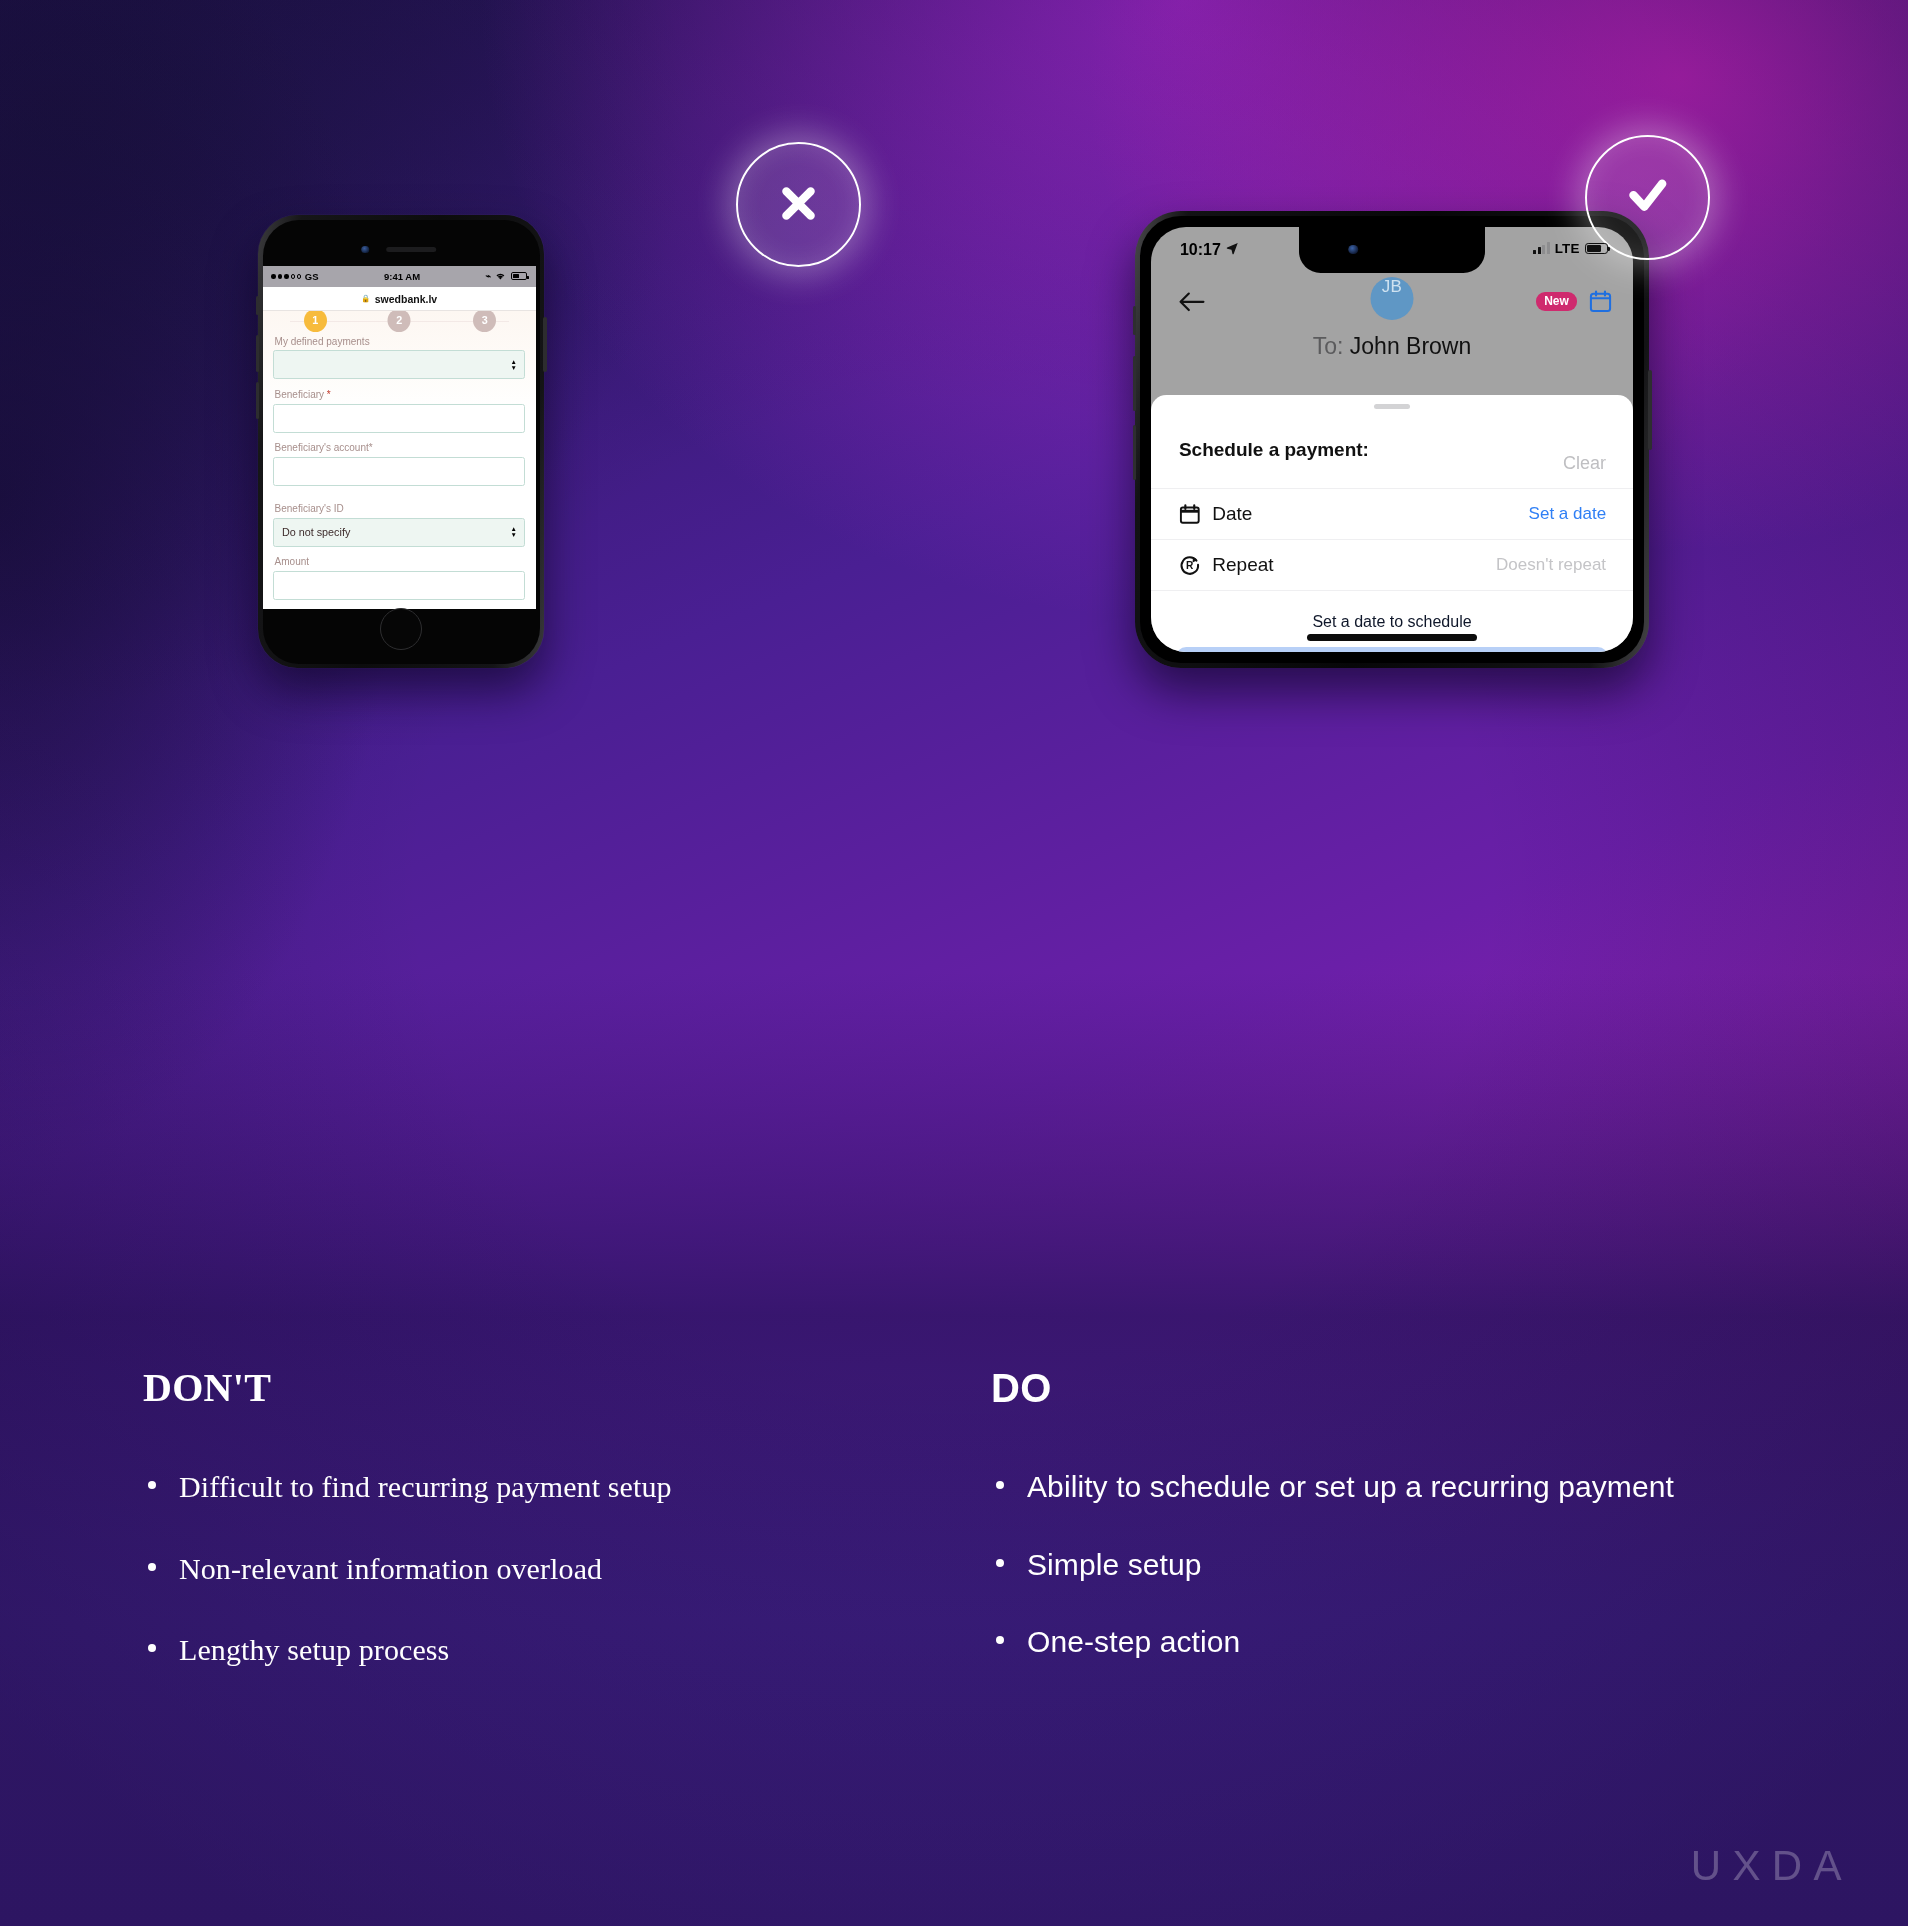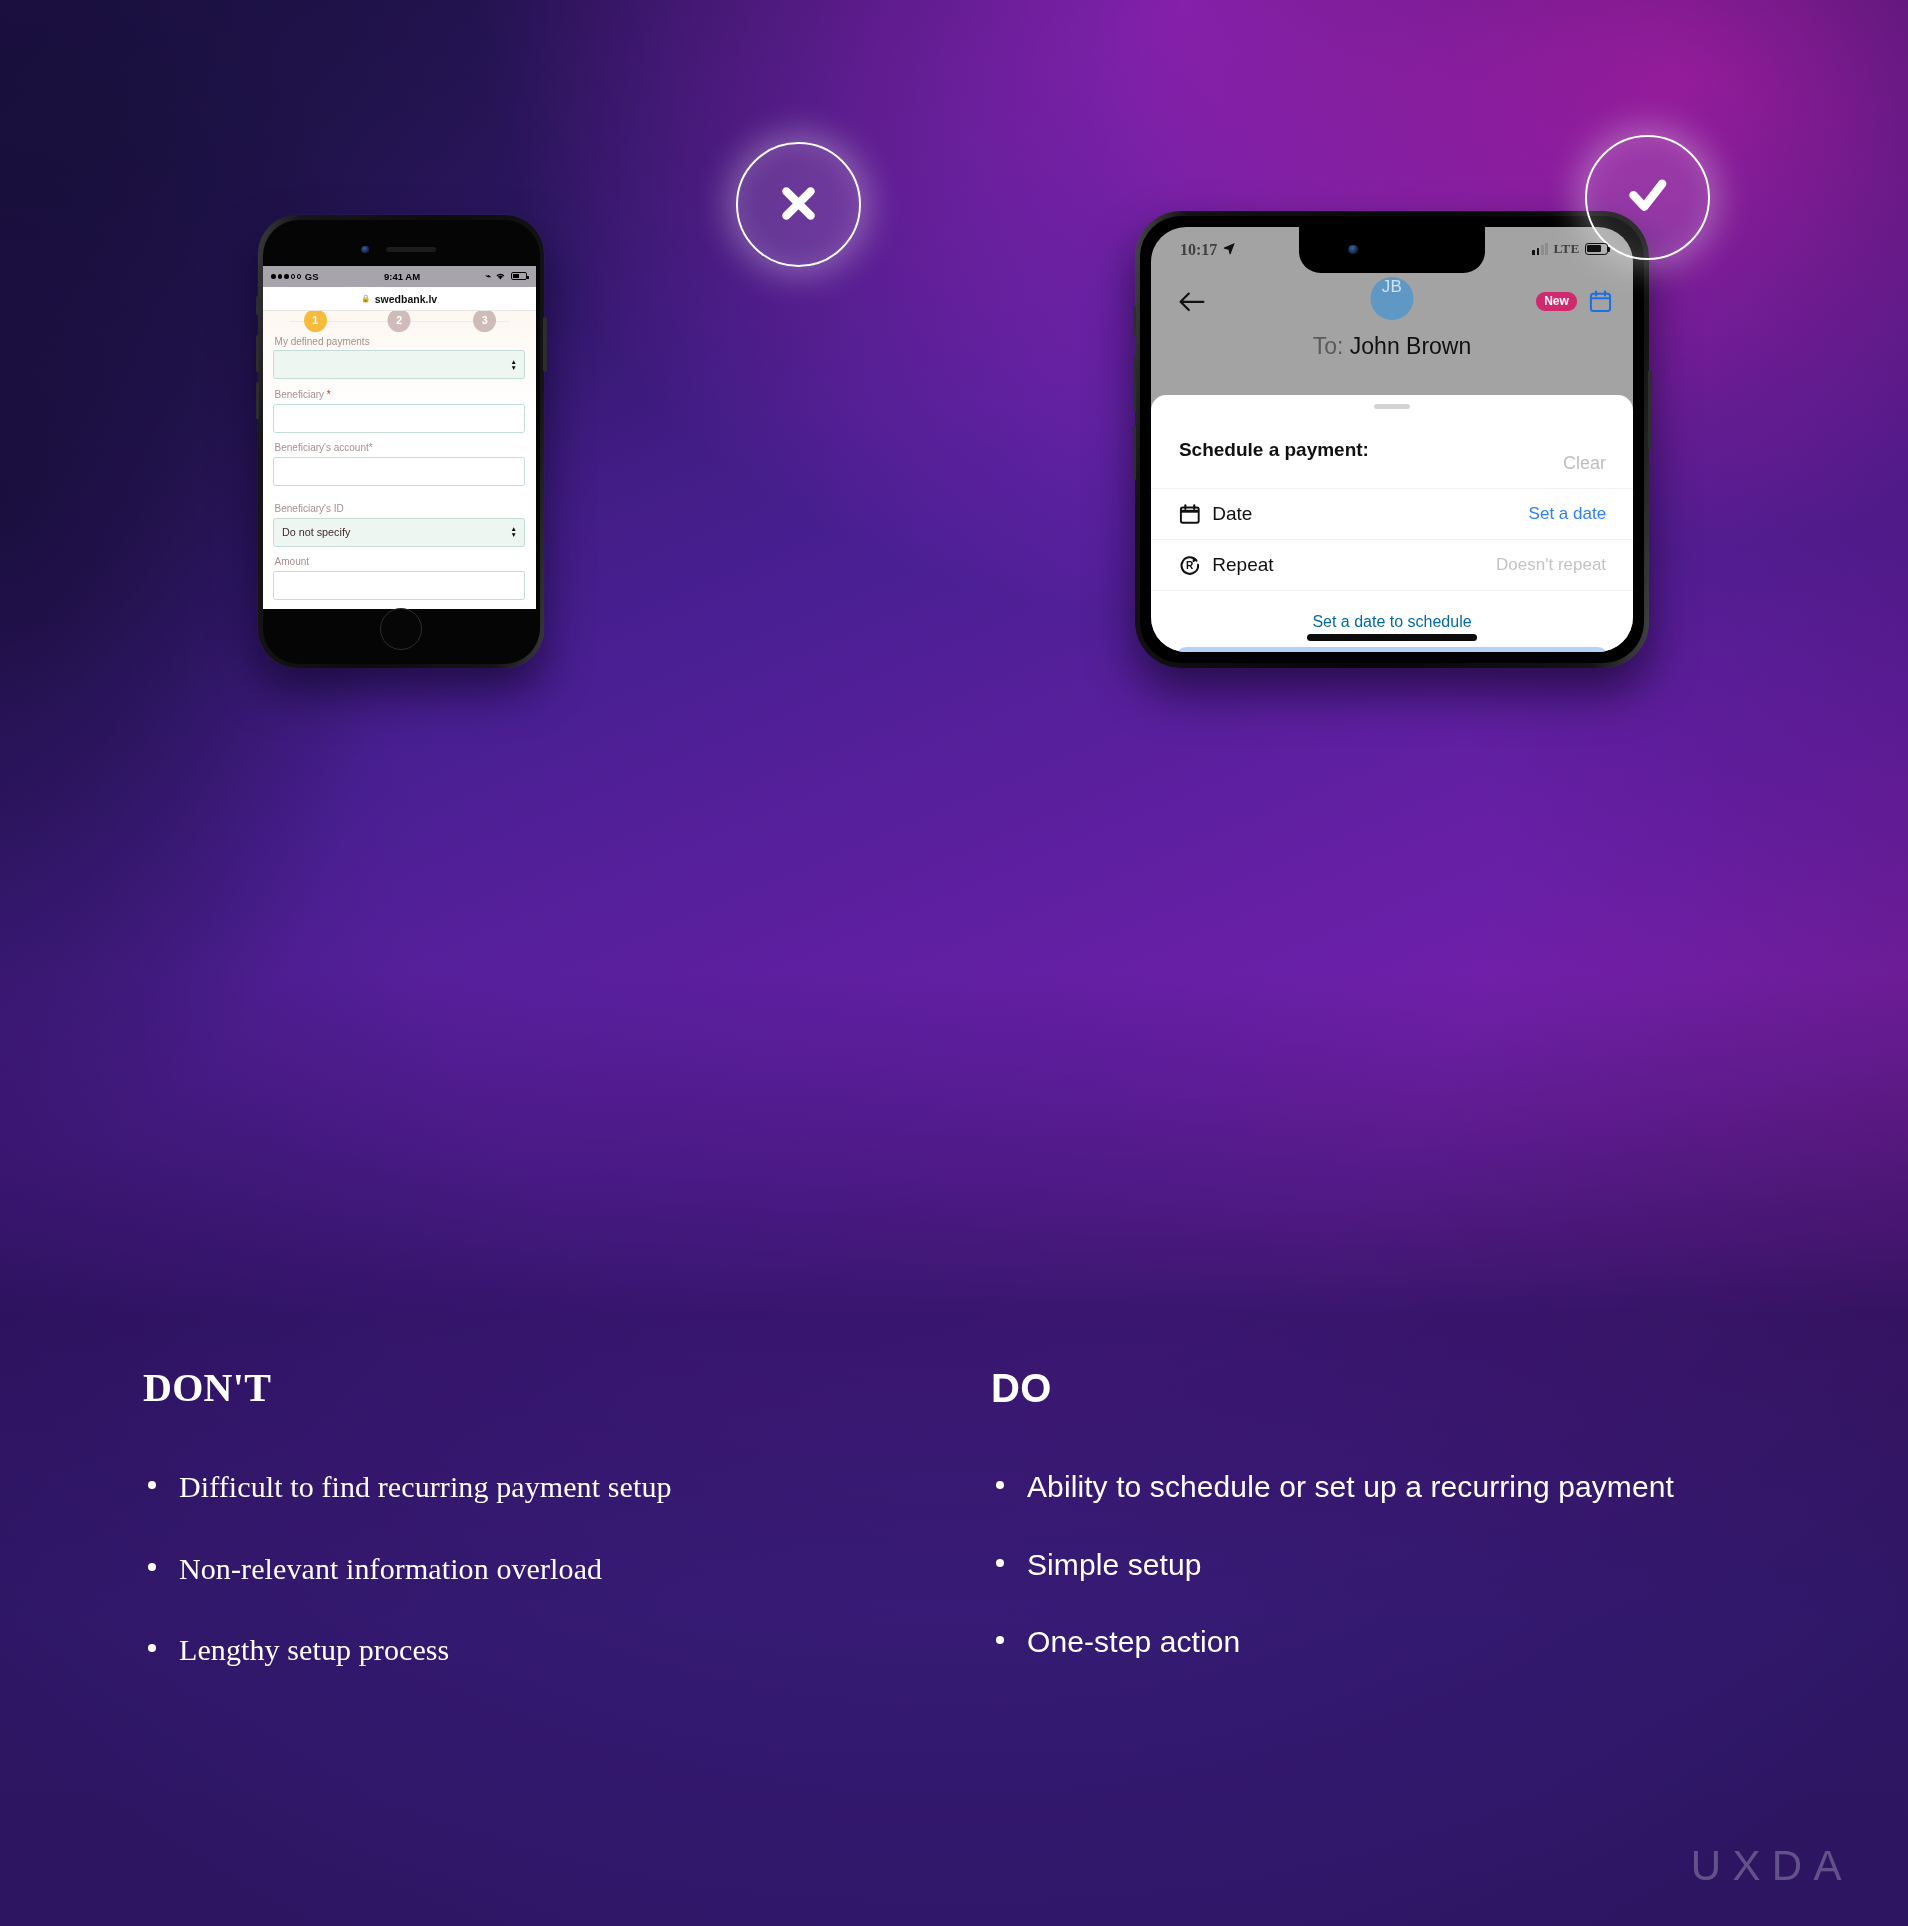--- a/index.html
+++ b/index.html
@@ -188,21 +188,21 @@
   .px-sbL1{ left:-2.5px; top:95px; width:3.2px; height:29px; }
   .px-sbL2{ left:-2.5px; top:145px; width:3.2px; height:55px; }
   .px-sbL3{ left:-2.5px; top:214px; width:3.2px; height:55px; }
   .px-sbR{ right:-2.5px; top:159px; width:3.2px; height:80px; }
 
   
   .rs-status{
     position:relative; z-index:7; height:46px;
     display:flex; align-items:flex-start; justify-content:space-between;
     padding:14px 25.4px 0 29px;
-    font-size:16px; font-weight:600; color:#404040;font-family:Liberation Serif, serif;
+    font-size:16px; font-weight:600; color:#000000;
   }
   .rs-time{ display:flex; align-items:center; gap:4.5px; }
   .loc-arrow{ display:inline-block; }
   .rs-right{ display:flex; align-items:center; gap:5.1px; }
   .sig-bars{ display:flex; align-items:flex-end; gap:1.6px; height:12px; }
   .sig-bars i{ width:2.9px; background:#111; border-radius:0.6px; display:block; }
   .sig-bars i:nth-child(1){ height:4.5px; }
   .sig-bars i:nth-child(2){ height:7px; }
   .sig-bars i:nth-child(3){ height:9.5px; background:#8d8d8f; }
   .sig-bars i:nth-child(4){ height:12px; background:#8d8d8f; }
@@ -271,21 +271,21 @@
     display:flex; align-items:center;
     padding:0 27px 0 28px; height:51px;
     border-bottom:0.6px solid #efeff1;
   }
   .sheet-row .ico{ width:27px; display:flex; align-items:center; }
   .sheet-row .lab{ font-size:19px; color:#111; margin-left:6.4px; }
   .sheet-row .val{ margin-left:auto; font-size:17px; }
   .val.link{ color:#2f7ff5; }
   .val.muted{ color:#c4c4c7; }
   .sheet-hint{
-    text-align:center; font-size:16px; color:#0369a1; padding:21.6px 0 0;
+    text-align:center; font-size:16px; color:#0f172a; padding:21.6px 0 0;
   }
   .sheet-cta{
     margin:16.5px 25.4px 0; height:50px; border-radius:10.2px;
     background:#b8d0f7; color:#ffffff;
     display:flex; align-items:center; justify-content:center;
     font-size:19px;
   }
   .home-ind{
     position:absolute; left:50%; transform:translateX(-50%);
     bottom:11.4px; width:170px; height:6.4px; border-radius:3.8px; background:#0c0c0c;

